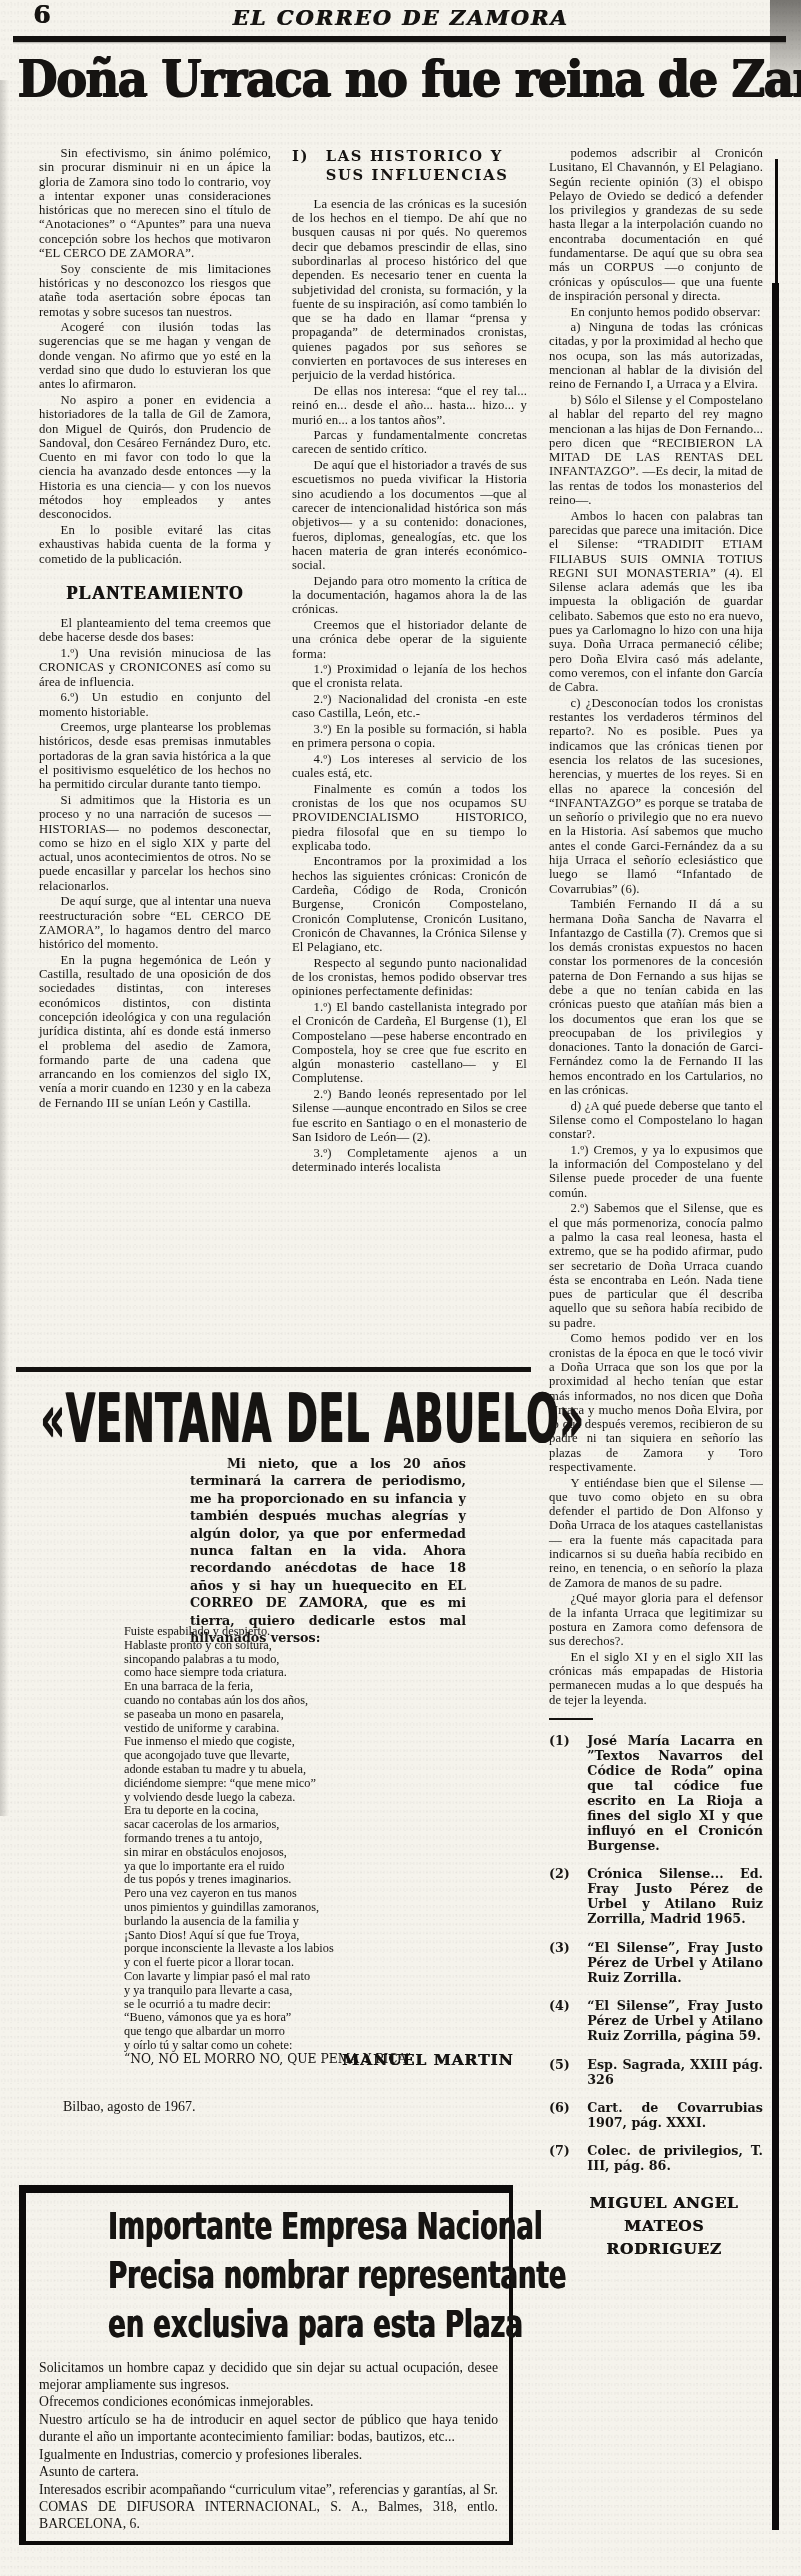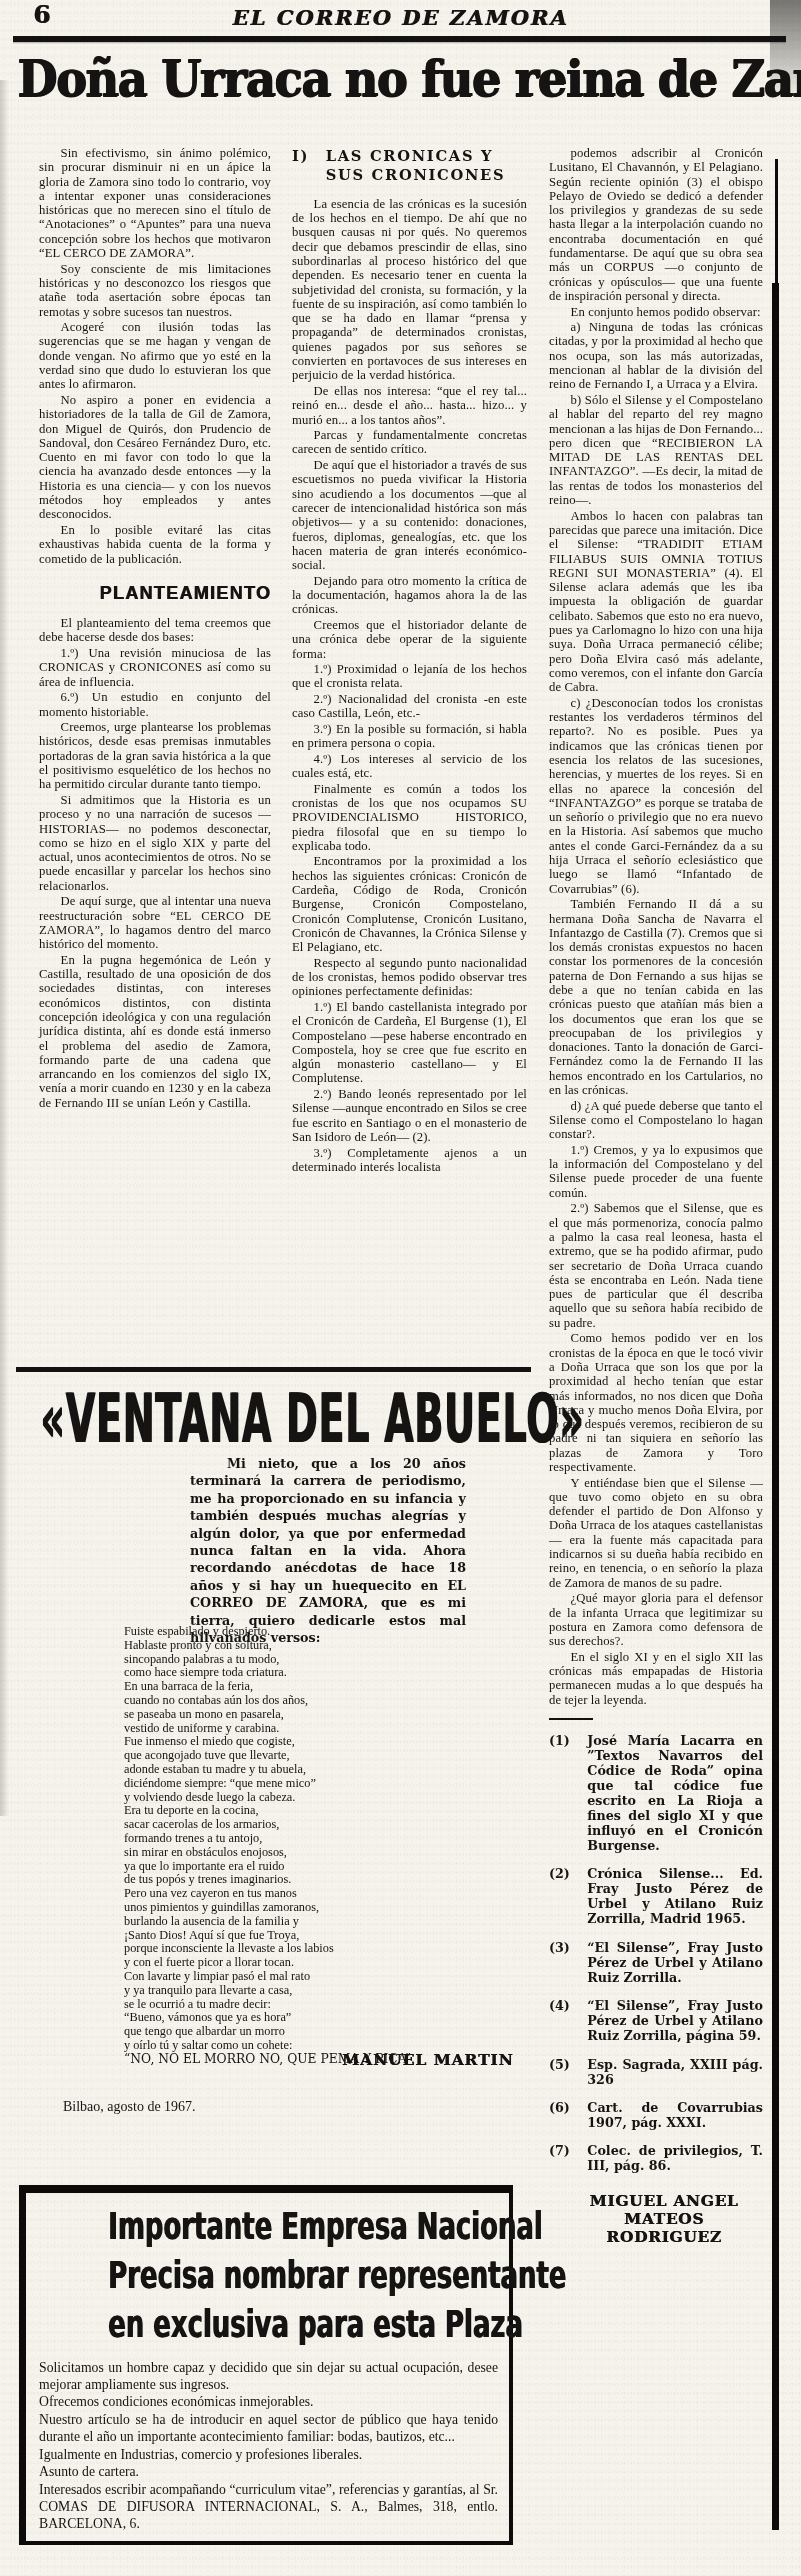--- a/index.html
+++ b/index.html
@@ -22,32 +22,32 @@
     box-shadow:0 1.3px 0 rgba(20,18,16,.25);}
   .headline{position:absolute;top:48px;left:17.4px;margin:0;white-space:nowrap;
     font-family:"DejaVu Serif",serif;font-weight:bold;font-size:51px;letter-spacing:-1.3px;
     transform:scaleX(.90);transform-origin:left center;
     text-shadow:1.7px 0 0 currentColor, 0 0.7px 0 currentColor;}
   .col{position:absolute;top:146px;text-align:justify;}
   .col1{left:39px;width:232px;}
   .col2{left:292px;width:235px;}
   .col3{left:549px;width:214px;}
   .para{margin:0 0 1.3px 0;text-indent:1.7em;font-size:12.7px;line-height:14.3px;letter-spacing:0.1px;}
-  .subhead{margin:17.4px 0 12px 0;text-align:right;font-size:18px;letter-spacing:1.3px;
-    font-family:Liberation Sans, sans-serif;text-shadow:0.7px 0 0 currentColor;}
+  .subhead{margin:17.4px 0 12px 0;text-align:center;font-size:18px;letter-spacing:1.3px;
+    font-family:Liberation Serif, serif;text-shadow:0.7px 0 0 currentColor;}
   .c2head{display:flex;gap:10.7px;font-weight:bold;font-size:14.7px;line-height:19.4px;
     letter-spacing:1.7px;margin-bottom:12px;font-family:"DejaVu Serif",serif;text-align:left;}
   .c2head .num{flex:0 0 23px;}
   #col2-list p:nth-of-type(12){font-weight:normal;}
   .fn-rule{width:44px;height:2px;background:#141210;margin:10.7px 0 13.4px 0;}
   .footnote{display:flex;gap:9.3px;margin-bottom:13.4px;font-weight:bold;
     font-family:"DejaVu Serif",serif;font-size:12.7px;line-height:15px;}
   .fn-num{flex:0 0 29px;}
   .fn-text{flex:1;text-align:justify;}
-  .a-signature{margin-top:18.7px;text-align:center;font-weight:bold;font-size:15.4px;line-height:18px;
+  .a-signature{margin-top:18.7px;text-align:center;font-weight:bold;font-size:15.4px;line-height:23px;
     font-family:"DejaVu Serif",serif;letter-spacing:0.7px;text-shadow:0.5px 0 0 currentColor;margin-left:16px;}
   .v-rule{position:absolute;top:1367px;left:16px;width:515px;height:4.7px;background:#141210;}
   .v-title{position:absolute;top:1379px;left:40px;white-space:nowrap;
     font-family:"DejaVu Sans",sans-serif;font-weight:bold;font-size:68px;
     transform:scaleX(.56);transform-origin:left center;letter-spacing:1.3px;
     text-shadow:2px 0 0 currentColor;}
   .v-intro{position:absolute;top:1455px;left:190px;width:276px;font-weight:bold;
     font-size:12.7px;line-height:17.4px;text-align:justify;text-indent:37px;
     font-family:"DejaVu Serif",serif;}
   .poem{position:absolute;top:1625px;left:124px;width:380px;font-size:12.3px;line-height:13.8px;}
@@ -101,21 +101,21 @@
         <p class="para">Creemos, urge plantearse los problemas históricos, desde esas premisas inmutables portadoras de la gran savia histórica a la que el positivismo esquelético de los hechos no ha permitido circular durante tanto tiempo.</p>
         <p class="para">Si admitimos que la Historia es un proceso y no una narración de sucesos —HISTORIAS— no podemos desconectar, como se hizo en el siglo XIX y parte del actual, unos acontecimientos de otros. No se puede encasillar y parcelar los hechos sino relacionarlos.</p>
         <p class="para">De aquí surge, que al intentar una nueva reestructuración sobre “EL CERCO DE ZAMORA”, lo hagamos dentro del marco histórico del momento.</p>
         <p class="para">En la pugna hegemónica de León y Castilla, resultado de una oposición de dos sociedades distintas, con intereses económicos distintos, con distinta concepción ideológica y con una regulación jurídica distinta, ahí es donde está inmerso el problema del asedio de Zamora, formando parte de una cadena que arrancando en los comienzos del siglo IX, venía a morir cuando en 1230 y en la cabeza de Fernando III se unían León y Castilla.</p>
       </div>
   </div>
 
   <div class="col col2">
     <div class="c2head">
       <span class="num">I)</span>
-      <span>LAS CRONICAS Y SUS CRONICONES</span>
+      <span>LAS HISTORICO Y SUS INFLUENCIAS</span>
     </div>
     <div id="col2-list">
 
     <p class="para">La esencia de las crónicas es la sucesión de los hechos en el tiempo. De ahí que no busquen causas ni por qués. No queremos decir que debamos prescindir de ellas, sino subordinarlas al proceso histórico del que dependen. Es necesario tener en cuenta la subjetividad del cronista, su formación, y la fuente de su inspiración, así como también lo que se ha dado en llamar “prensa y propaganda” de determinados cronistas, quienes pagados por sus señores se convierten en portavoces de sus intereses en perjuicio de la verdad histórica.</p>
         <p class="para">De ellas nos interesa: “que el rey tal... reinó en... desde el año... hasta... hizo... y murió en... a los tantos años”.</p>
         <p class="para">Parcas y fundamentalmente concretas carecen de sentido crítico.</p>
         <p class="para">De aquí que el historiador a través de sus escuetismos no pueda vivificar la Historia sino acudiendo a los documentos —que al carecer de intencionalidad histórica son más objetivos— y a su contenido: donaciones, fueros, diplomas, genealogías, etc. que los hacen materia de gran interés económico-social.</p>
         <p class="para">Dejando para otro momento la crítica de la documentación, hagamos ahora la de las crónicas.</p>
         <p class="para">Creemos que el historiador delante de una crónica debe operar de la siguiente forma:</p>
         <p class="para">1.º)  Proximidad o lejanía de los hechos que el cronista relata.</p>

